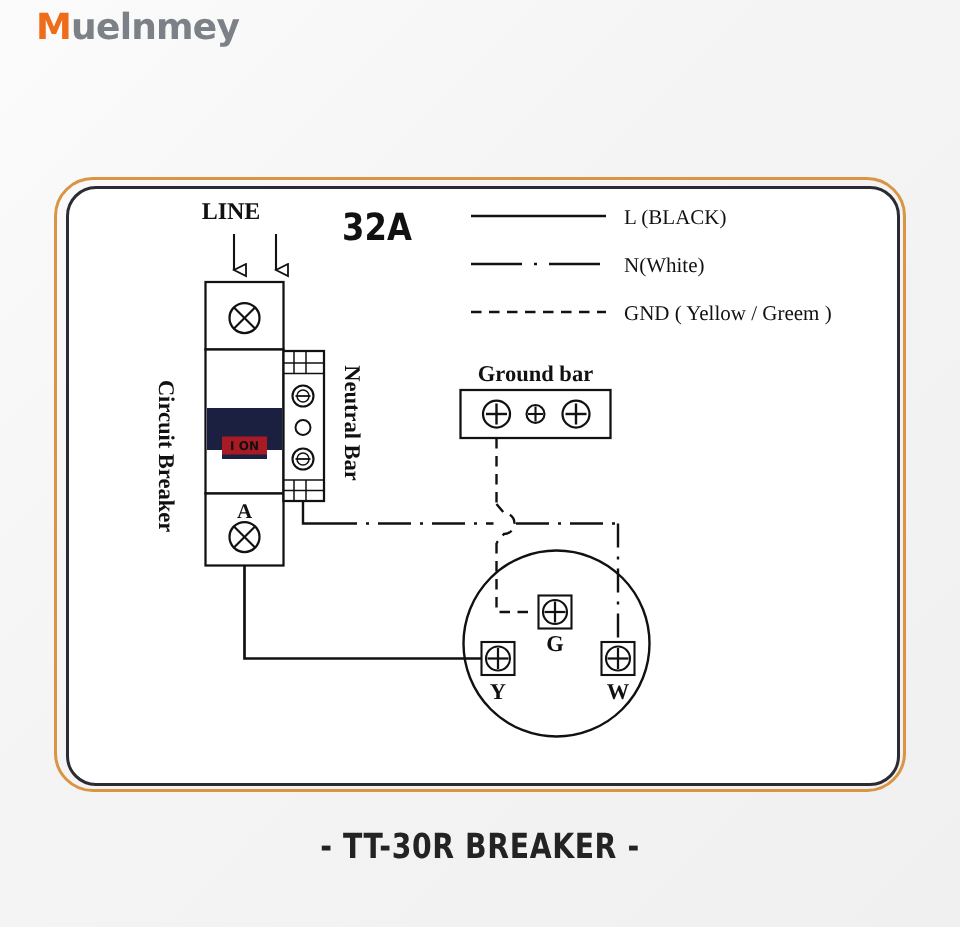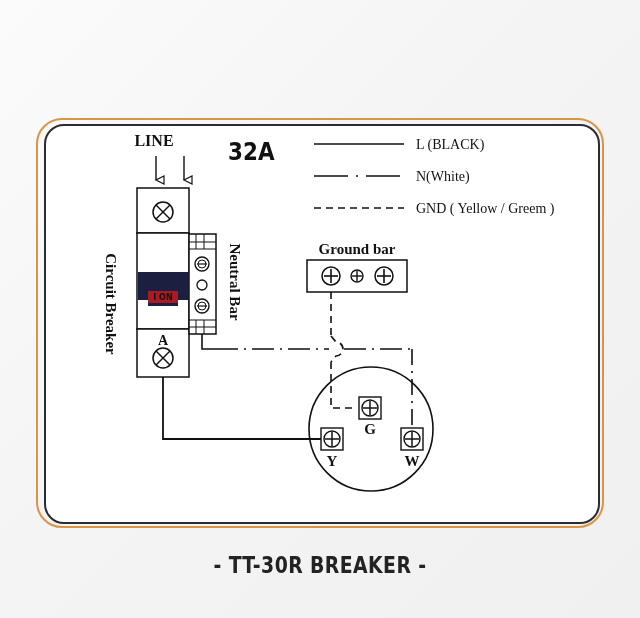--- a/index.html
+++ b/index.html
@@ -92,20 +92,23 @@
   .txt-sans {
     font-family: "DejaVu Sans", sans-serif;
     fill: #111111;
   }
 </style>
 </head>
 <body>
 
 <div id="page">
 
+  <div id="brand">
+    <span class="m-mark">M</span><span class="rest">uelnmey</span>
+  </div>
 
   <div id="frame-outer"></div>
   <div id="frame-inner"></div>
 
   <svg id="diagram" viewBox="0 0 556 400">
     <defs>
       <marker id="arrowdown" markerWidth="12" markerHeight="12" refX="5" refY="9" orient="auto" markerUnits="userSpaceOnUse">
         <path d="M1,1 L9,1 L5,9 Z" fill="#ffffff" stroke="#111111" stroke-width="1.2"></path>
       </marker>
     </defs>

